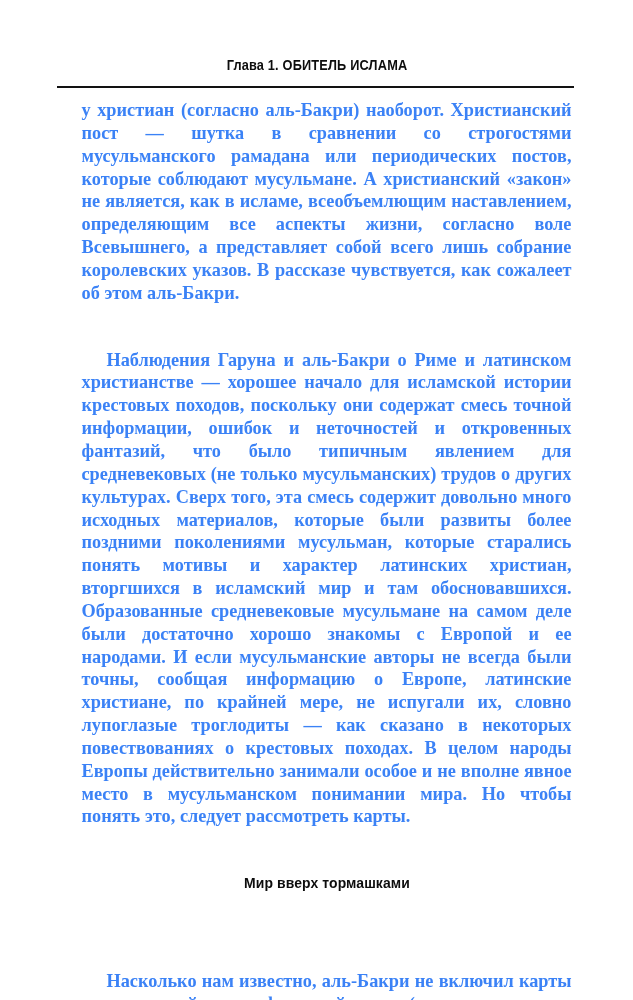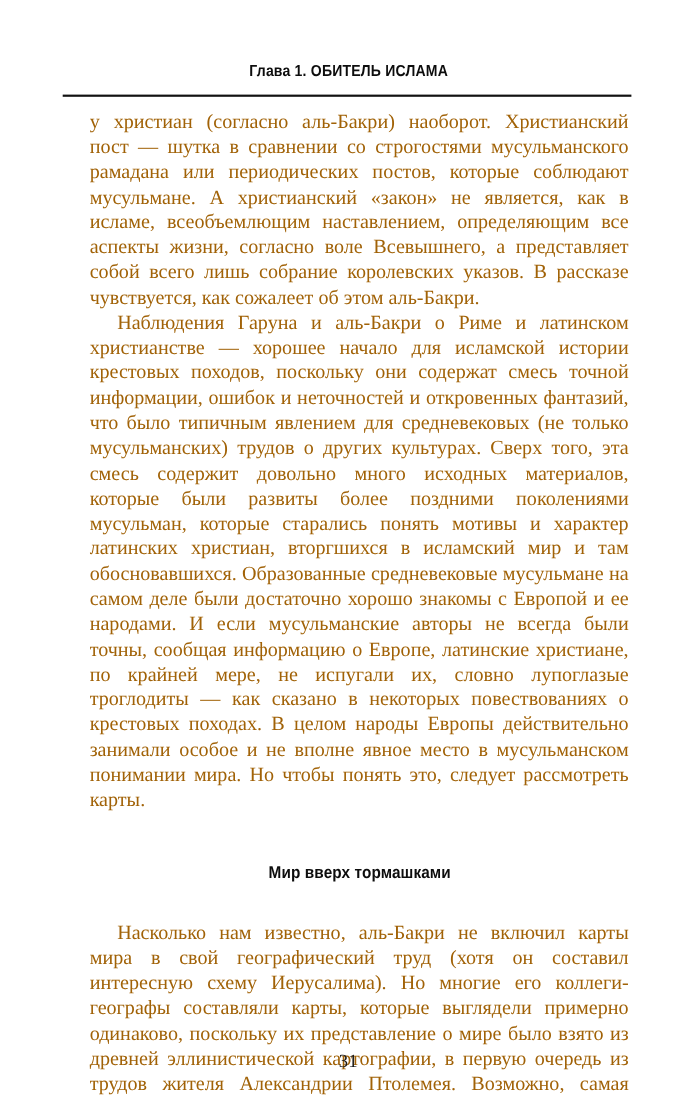--- a/index.html
+++ b/index.html
@@ -51,30 +51,32 @@
     left: 43px;
     top: 99px;
     width: 490px;
   }
 
   p.body {
     margin: 0;
     font-family: "Liberation Serif", "DejaVu Serif", serif;
     font-size: 18.3px;
     line-height: 22.85px;
-    color: #a16207;
+    color: #3b82f6;
     text-align: justify;
     text-justify: inter-word;
     hyphens: manual;
     -webkit-hyphens: manual;
     word-spacing: 0.1px;
+    font-weight: bold;
   }
 
   p.body.indent {
     text-indent: 25px;
+    margin-top: 44px;
   }
 
   p.body.no-indent {
     text-indent: 0;
   }
 
   
   .subheading {
     margin: 0;
     padding-top: 46px;
@@ -116,15 +118,14 @@
     <p class="body no-indent">у христиан (согласно аль-Бакри) наоборот. Христианский пост — шутка в сравнении со строгостями мусульманского рамадана или периодических постов, которые соблюдают мусульмане. А христианский «закон» не является, как в исламе, всеобъемлющим наставлением, определяющим все аспекты жизни, согласно воле Всевышнего, а представляет собой всего лишь собрание королевских указов. В рассказе чувствуется, как сожалеет об этом аль-Бакри.</p>
 
     <p class="body indent">Наблюдения Гаруна и аль-Бакри о Риме и латинском христианстве — хорошее начало для исламской истории крестовых походов, поскольку они содержат смесь точной информации, ошибок и неточностей и откровенных фантазий, что было типичным явлением для средневековых (не только мусульманских) трудов о других культурах. Сверх того, эта смесь содержит довольно много исходных материалов, которые были развиты более поздними поколениями мусульман, которые старались понять мотивы и характер латинских христиан, вторгшихся в исламский мир и там обосновавшихся. Образованные средневековые мусульмане на самом деле были достаточно хорошо знакомы с Европой и ее народами. И если мусульманские авторы не всегда были точны, сообщая информацию о Европе, латинские христиане, по крайней мере, не испугали их, словно лупоглазые троглодиты — как сказано в некоторых повествованиях о крестовых походах. В целом народы Европы действительно занимали особое и не вполне явное место в мусульманском понимании мира. Но чтобы понять это, следует рассмотреть карты.</p>
 
     <h2 class="subheading">Мир вверх тормашками</h2>
 
     <p class="body indent">Насколько нам известно, аль-Бакри не включил карты мира в свой географический труд (хотя он составил интересную схему Иерусалима). Но многие его коллеги-географы составляли карты, которые выглядели примерно одинаково, поскольку их представление о мире было взято из древней эллинистической картографии, в первую очередь из трудов жителя Александрии Птолемея. Возможно, самая известная средневековая исламская карта мира появилась в манускриптах трактата марокканского географа XII в. аль-Идриси, и</p>
 
   </div>
 
-  <div class="folio">31</div>
 
 </div>
 
 </body></html>

